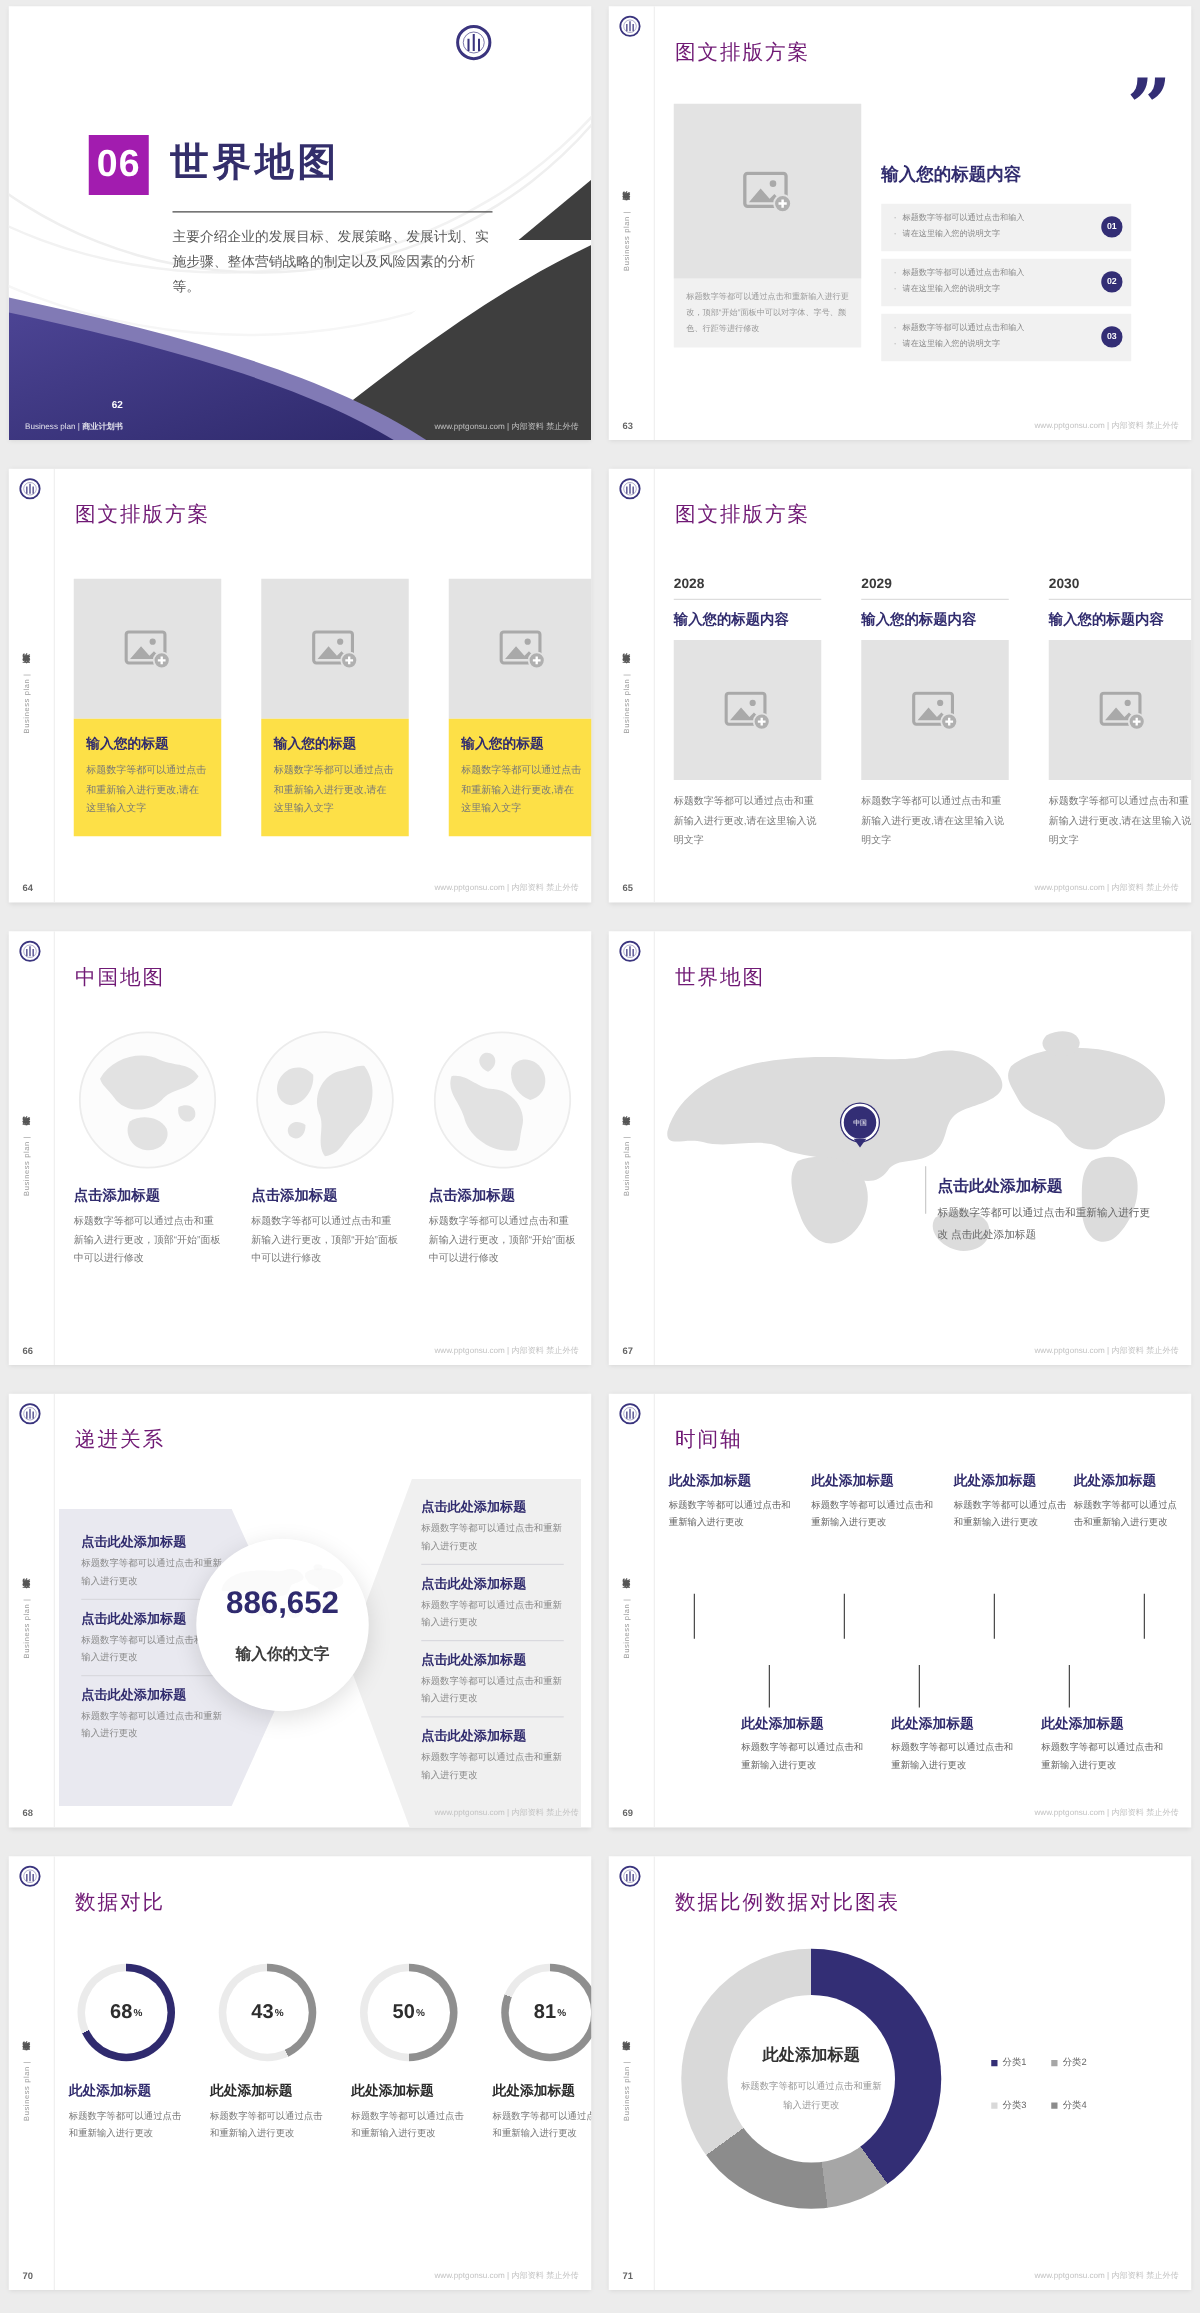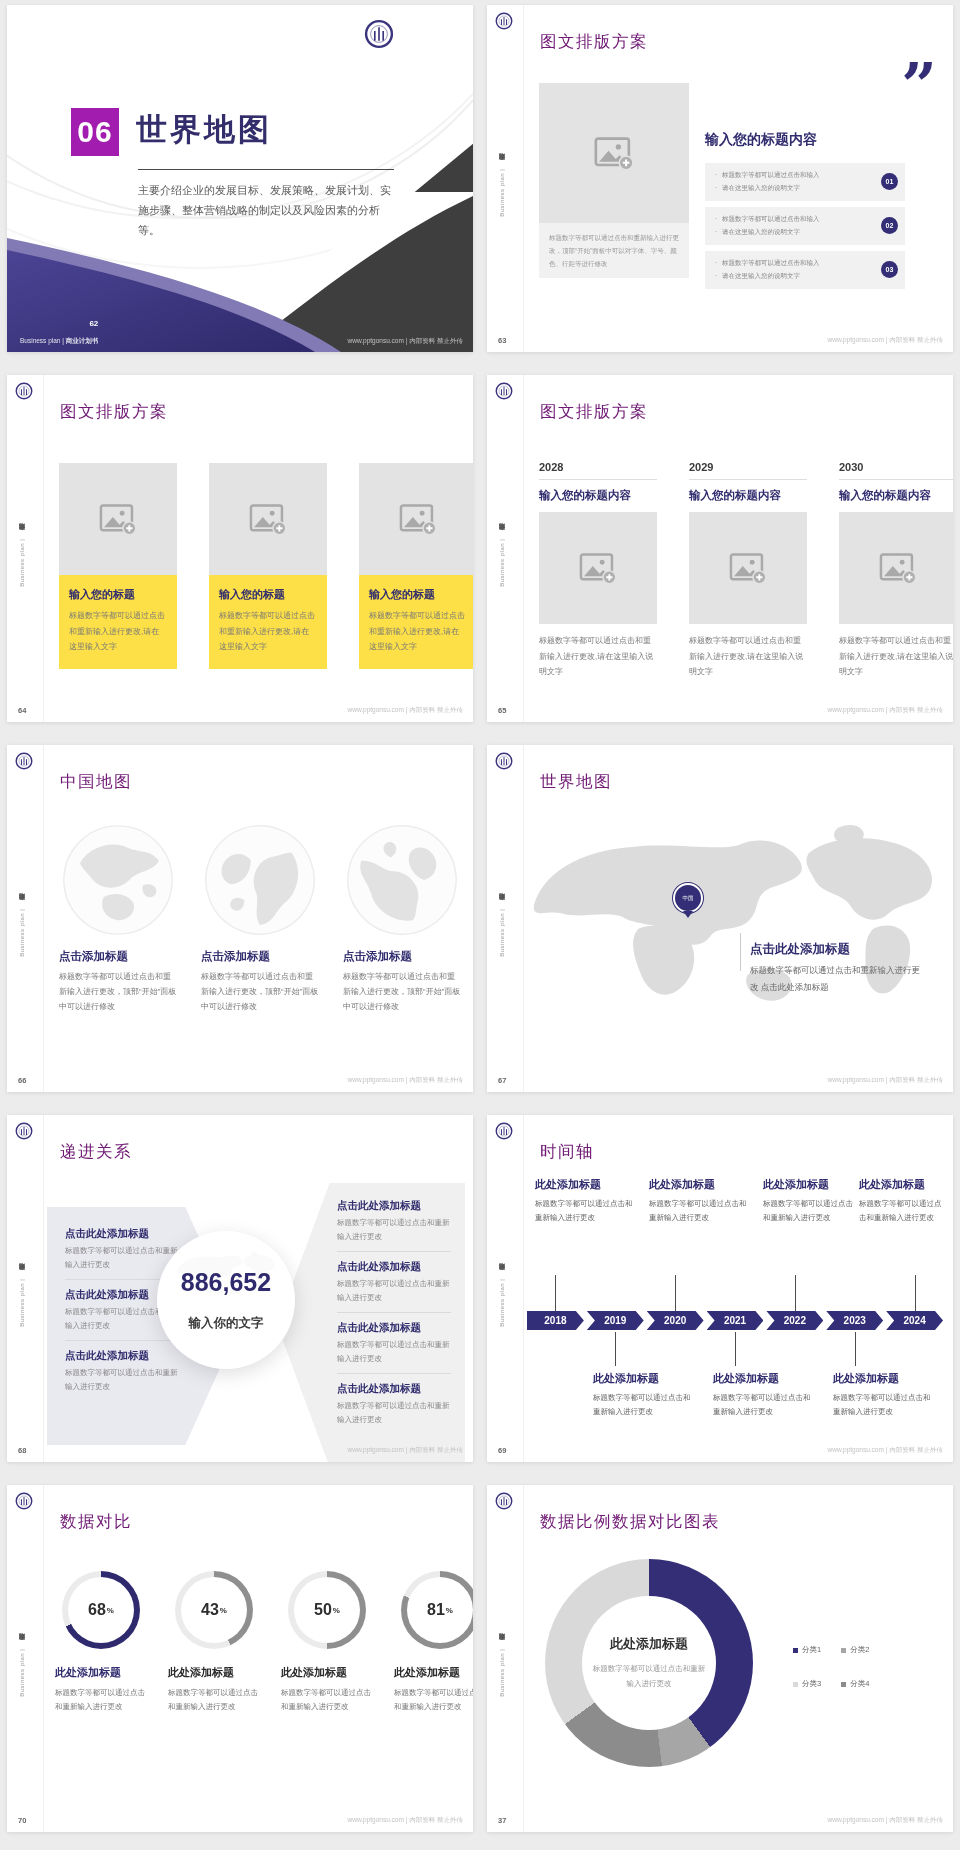--- a/index.html
+++ b/index.html
@@ -502,29 +502,20 @@
   <div class="titem" style="left:372px;top:62px;width:88px">
     <div class="tt h-purple">此处添加标题</div>
     <div class="tb">标题数字等都可以通过点击和重新输入进行更改</div>
     </div>
 
   <div class="tconn" style="left:68px;top:160px;height:36px"></div>
   <div class="tconn" style="left:188px;top:160px;height:36px"></div>
   <div class="tconn" style="left:308px;top:160px;height:36px"></div>
   <div class="tconn" style="left:428px;top:160px;height:36px"></div>
 
-  <div class="tbar">
-    <div class="tseg">2018</div>
-    <div class="tseg">2019</div>
-    <div class="tseg">2020</div>
-    <div class="tseg">2021</div>
-    <div class="tseg">2022</div>
-    <div class="tseg">2023</div>
-    <div class="tseg">2024</div>
-  </div>
 
   <div class="tconn" style="left:128px;top:217px;height:34px"></div>
   <div class="tconn" style="left:248px;top:217px;height:34px"></div>
   <div class="tconn" style="left:368px;top:217px;height:34px"></div>
 
   <div class="titem" style="left:106px;top:256px;width:100px">
     <div class="tt h-purple">此处添加标题</div>
     <div class="tb">标题数字等都可以通过点击和重新输入进行更改</div>
     </div>
   <div class="titem" style="left:226px;top:256px;width:100px">
@@ -627,15 +618,15 @@
       <span class="litem">
           <span class="lmark" style="background: rgb(217, 217, 217);"></span>
           <span>分类3</span>
         </span>
       <span class="litem">
           <span class="lmark" style="background: rgb(140, 140, 140);"></span>
           <span>分类4</span>
         </span>
     </div>
   </div>
-  <div class="pagenum">37</div>
+  <div class="pagenum">71</div>
   <div class="url">www.pptgonsu.com | 内部资料 禁止外传</div>
 </div>
 
 </body></html>

